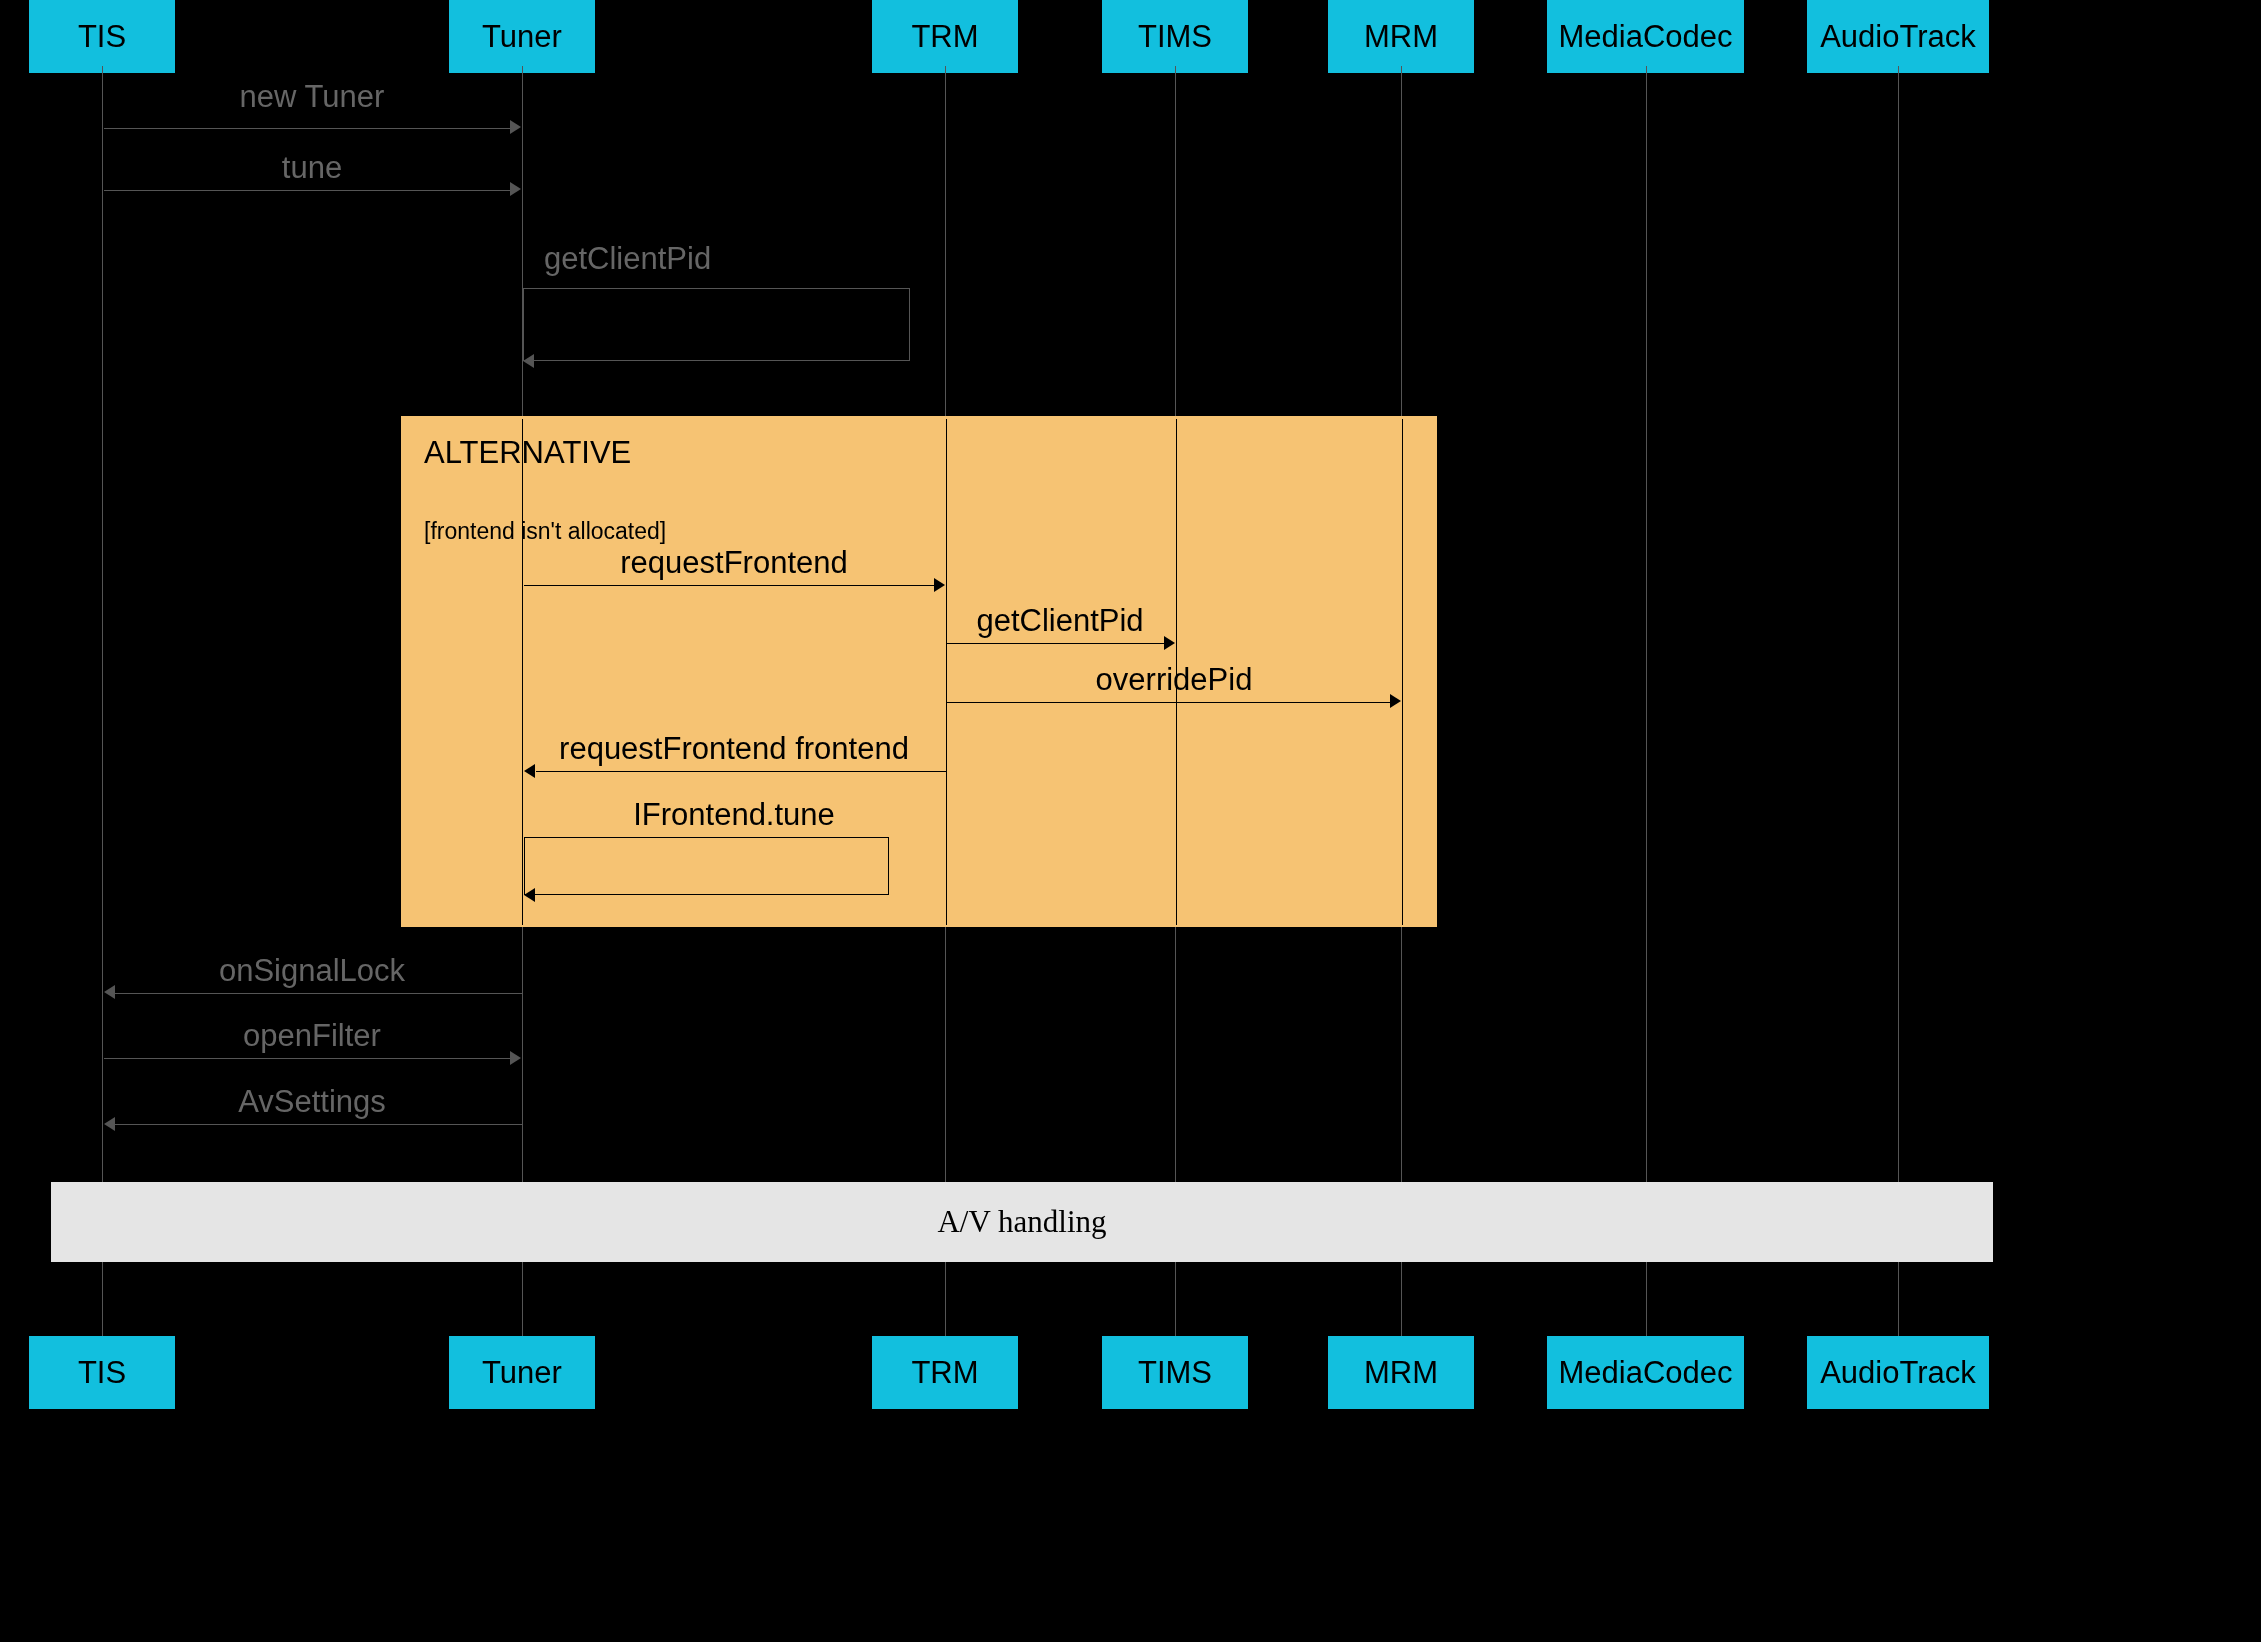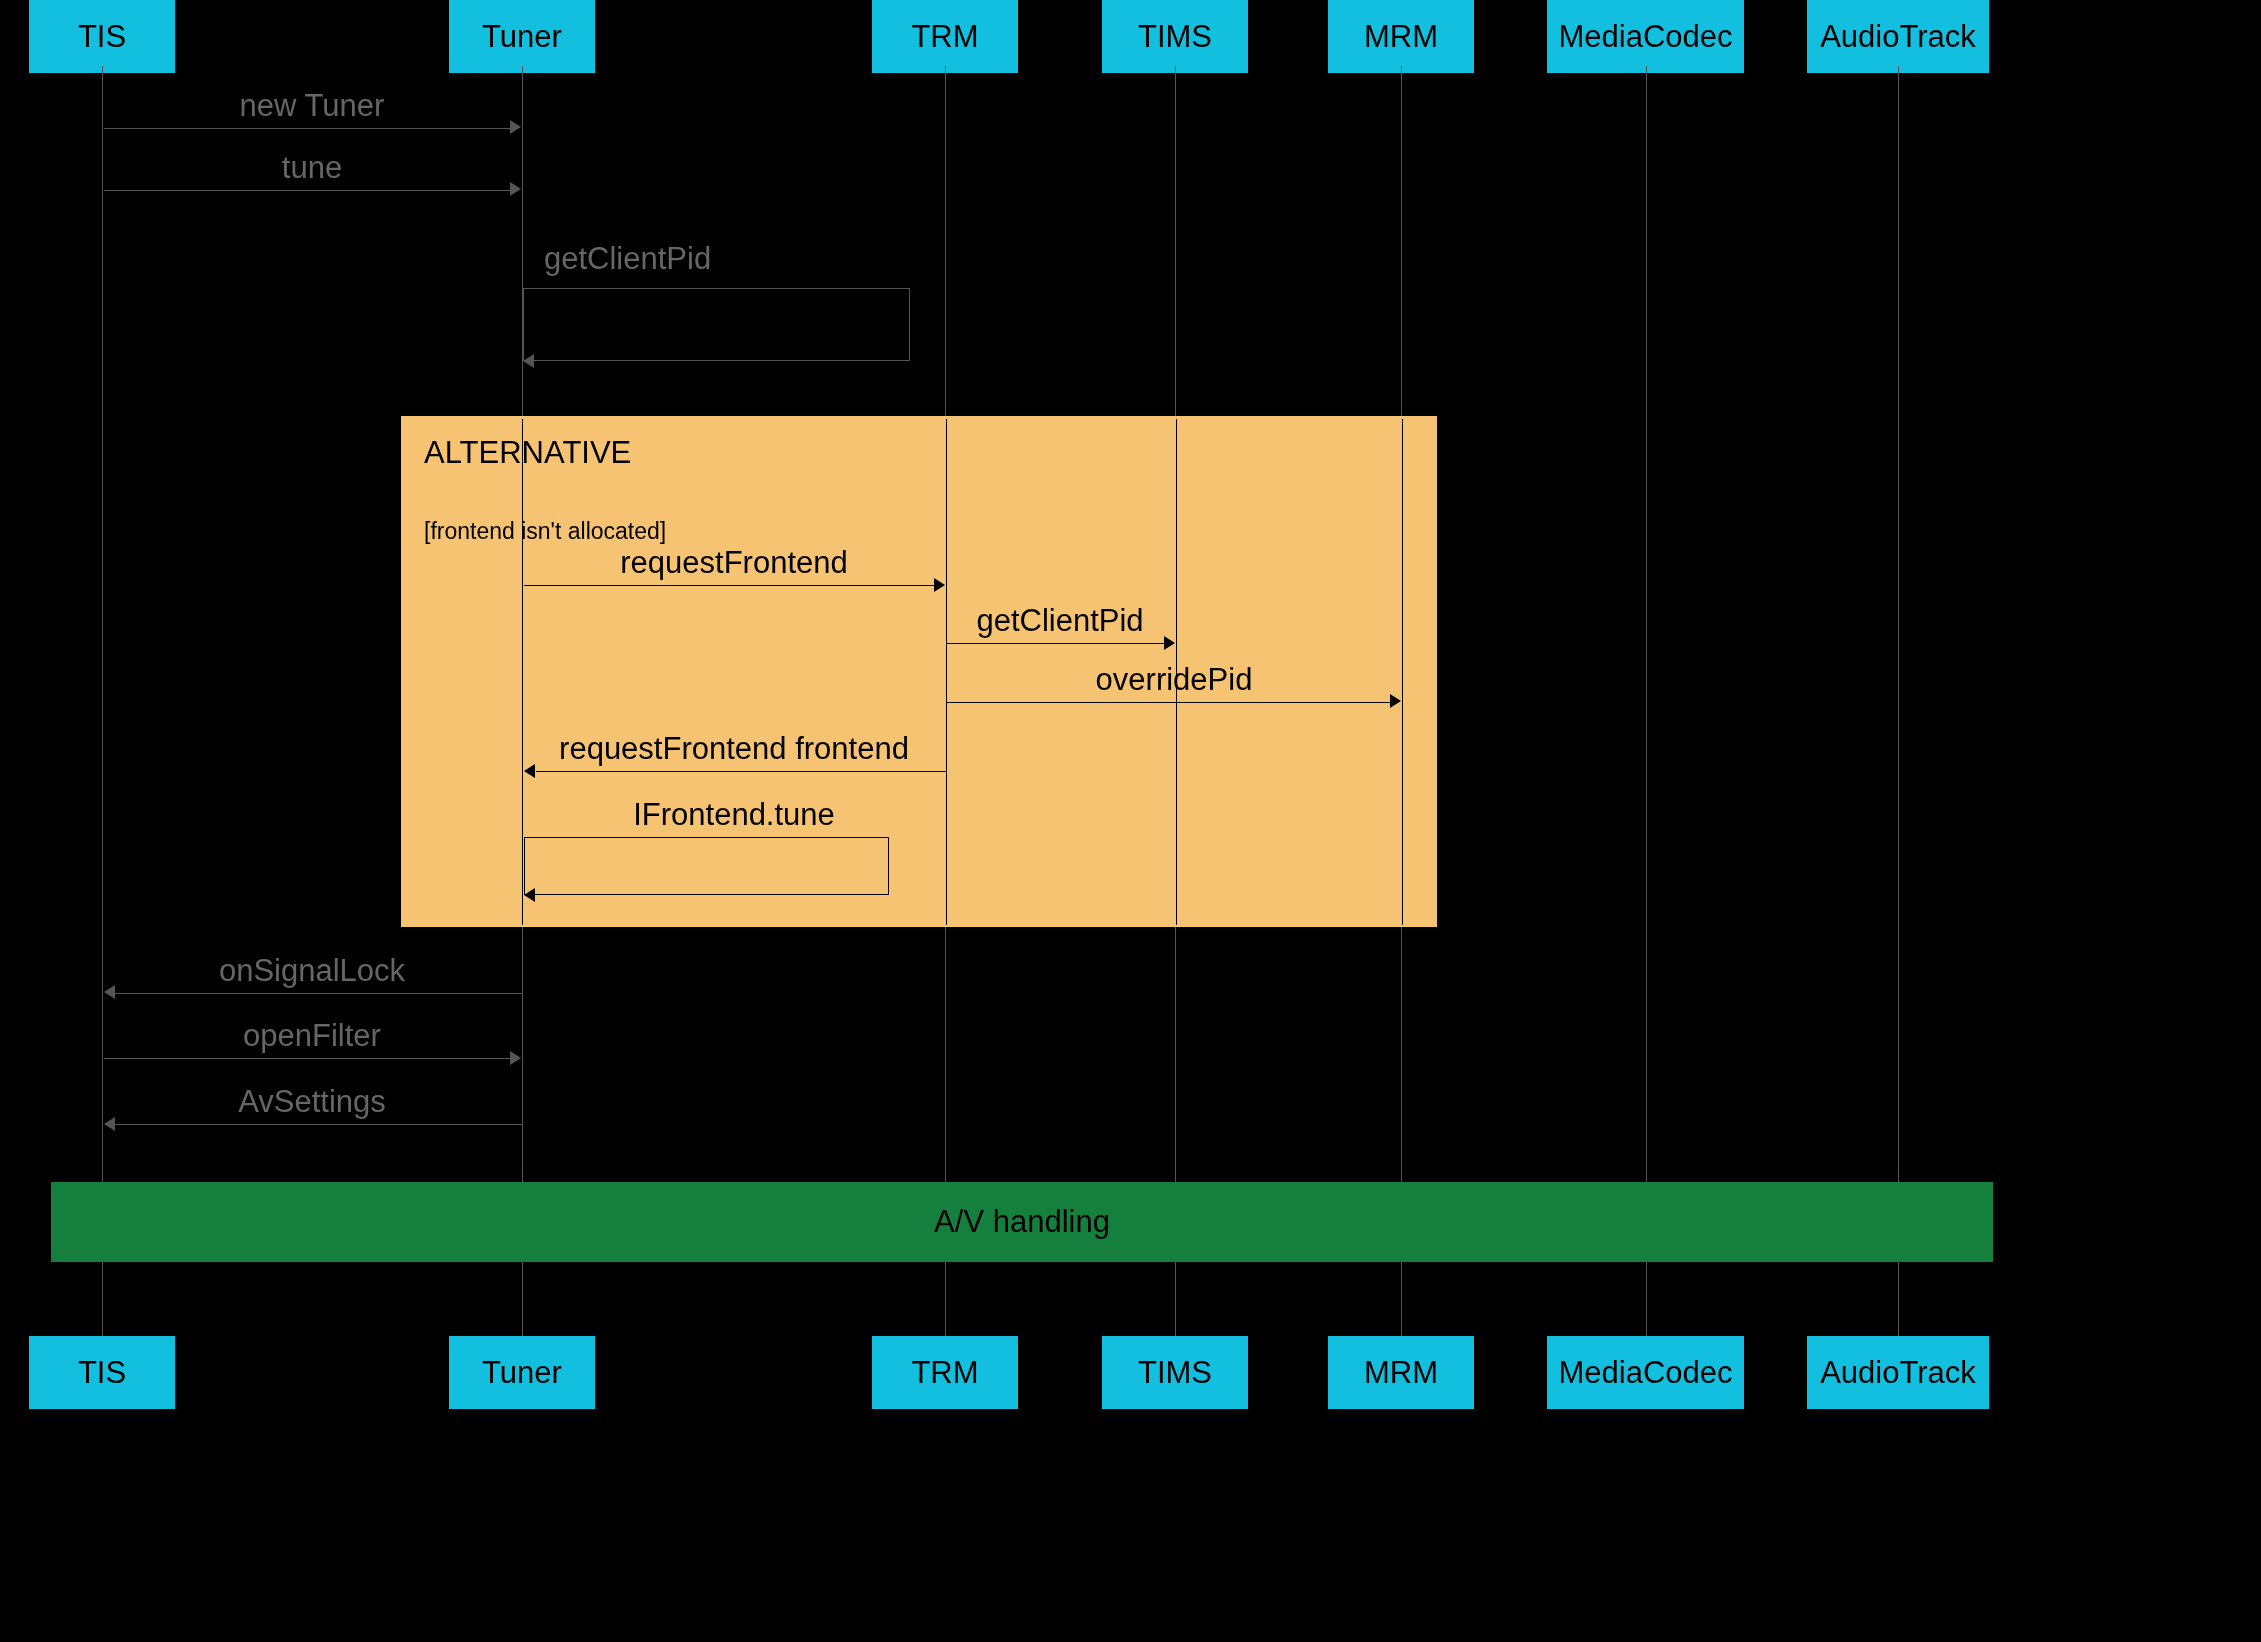--- a/index.html
+++ b/index.html
@@ -16,21 +16,21 @@
     .loopbox { position:absolute; border:1.5px solid #555; border-top:none; }
     .altbox  { position:absolute; background:#F6C373; border:1.5px solid #F6C373; }
     .alt-head { position:absolute; color:#000; font-weight:normal; font-size:31px; }
     .alt-cond { position:absolute; color:#000; font-size:23px;margin-top:24px; }
     .alt-msg  { position:absolute; color:#000; font-size:31px; white-space:nowrap; transform:translateX(-50%); }
     .alt-arrow { position:absolute; height:0; border-top:1.5px solid #000; }
     .alt-head-r { position:absolute; width:0; height:0; border-top:7.3px solid transparent; border-bottom:7.3px solid transparent; border-left:11.7px solid #000; }
     .alt-head-l { position:absolute; width:0; height:0; border-top:7.3px solid transparent; border-bottom:7.3px solid transparent; border-right:11.7px solid #000; }
     .alt-loop   { position:absolute; border:1.5px solid #000; border-top:none; }
     .alt-lifeline { position:absolute; width:0; border-left:1.5px solid #000; }
-    .avbar { position:absolute; background:#15803d; color:#000; font-size:31px; display:flex; align-items:center; justify-content:center; }
+    .avbar { position:absolute; background:#e5e5e5; color:#000; font-size:31px; display:flex; align-items:center; justify-content:center;font-family:Liberation Serif, serif; }
   </style>
 </head>
 <body>
 
 <div class="canvas">
 
   <div class="label-box" style="left:29px;width:146px">TIS</div>
   <div class="label-box" style="left:449px;width:146px">Tuner</div>
   <div class="label-box" style="left:872px;width:146px">TRM</div>
   <div class="label-box" style="left:1102px;width:146px">TIMS</div>
@@ -39,21 +39,21 @@
   <div class="label-box" style="left:1807px;width:182px">AudioTrack</div>
 
   <div class="lifeline" style="left:102px"></div>
   <div class="lifeline" style="left:522px"></div>
   <div class="lifeline" style="left:945px"></div>
   <div class="lifeline" style="left:1175px"></div>
   <div class="lifeline" style="left:1401px"></div>
   <div class="lifeline" style="left:1646px"></div>
   <div class="lifeline" style="left:1898px"></div>
 
-  <div class="msgtxt ctr" style="left:312px;top:88px">new Tuner</div>
+  <div class="msgtxt ctr" style="left:312px;top:79px">new Tuner</div>
   <div class="arrow" style="left:104px;top:128px;width:407px"></div>
   <div class="ahead r" style="left:510px;top:120px"></div>
 
   <div class="msgtxt ctr" style="left:312px;top:150px">tune</div>
   <div class="arrow" style="left:104px;top:190px;width:407px"></div>
   <div class="ahead r" style="left:510px;top:182px"></div>
 
   <div class="msgtxt" style="left:544px;top:241px">getClientPid</div>
   <div class="arrow" style="left:523px;top:288px;width:387px"></div>
   <div class="loopbox" style="left:523px;top:288px;width:387px;height:73px"></div>

